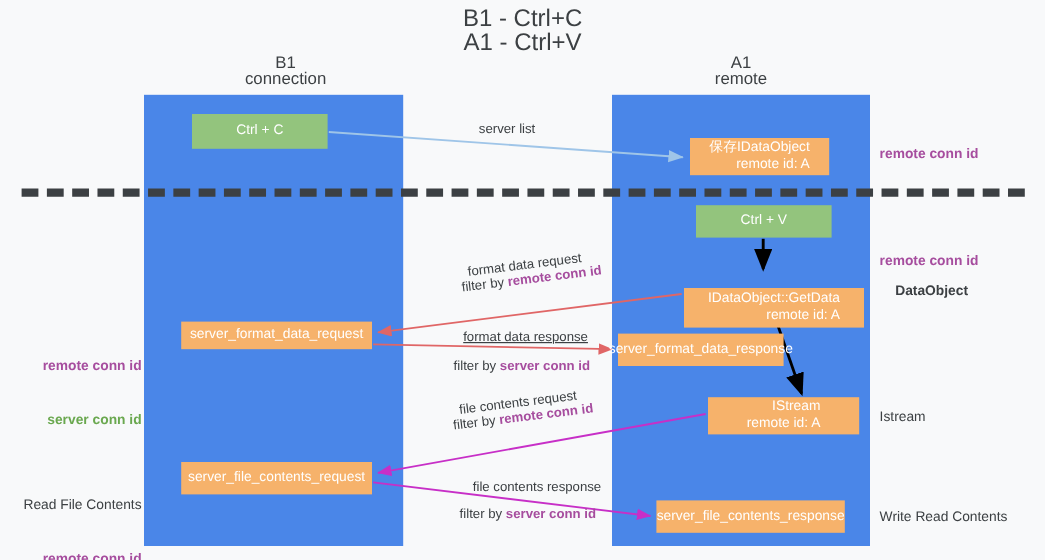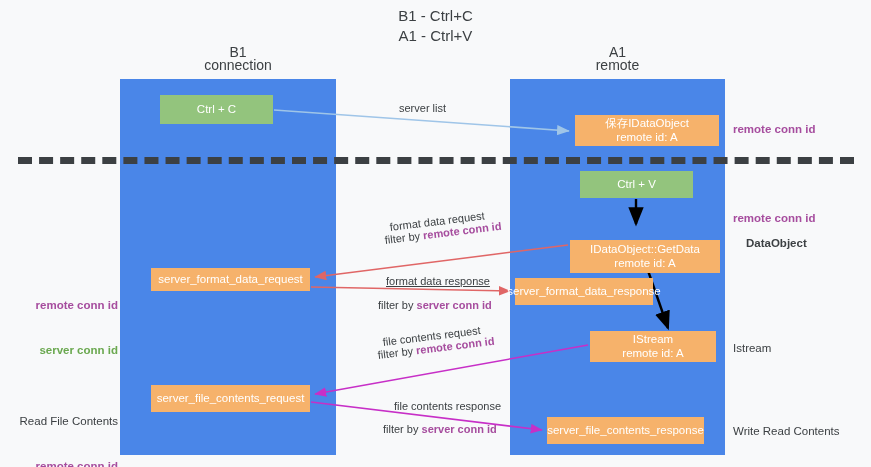--- a/index.html
+++ b/index.html
@@ -10,21 +10,21 @@
     overflow:hidden;
     position:relative;
   }
   #stage{position:absolute;left:0;top:0;width:871px;height:467px;}
   .abs{position:absolute;}
 
   
   #title{
     left:0;top:6px;width:871px;
     text-align:center;
-    font-size:15px;color:#3c4043;line-height:20px;
+    font-size:20px;color:#3c4043;line-height:20px;
     white-space:pre;
   }
 
   
   .col-head{
     text-align:center;font-size:14px;color:#3c4043;line-height:13px;
     white-space:pre;
   }
   #head-b1{left:140px;top:46px;width:196px;}
   #head-a1{left:510px;top:46px;width:215px;}
@@ -36,32 +36,32 @@
 
   
   #divider{
     left:18px;top:157px;width:836px;height:0;
     border-top:7px dashed #3c4043;
   }
 
   
   .node{
     display:flex;align-items:center;justify-content:center;
-    text-align:center;color:#ffffff;
+    text-align:right;color:#ffffff;
     font-size:11.5px;line-height:13.5px;
     white-space:pre;
     box-sizing:border-box;
     padding:2px 4px;
   }
   .green{background:#93c47d;}
   .orange{background:#f6b26b;}
 
   #n-ctrlc   {left:160px;top:95px; width:113px;height:29px;}
   #n-ctrlv   {left:580px;top:171px;width:113px;height:27px;}
-  #n-idoobj  {left:575px;top:115px;width:144px;height:31px;}
+  #n-idoobj  {left:575px;top:115px;width:116px;height:31px;}
   #n-getdata {left:570px;top:240px;width:150px;height:33px;}
   #n-sfdreq  {left:151px;top:268px;width:159px;height:23px;}
   #n-sfdresp {left:515px;top:278px;width:138px;height:27px;}
   #n-istream {left:590px;top:331px;width:126px;height:31px;}
   #n-sfcreq  {left:151px;top:385px;width:159px;height:27px;}
   #n-sfcresp {left:547px;top:417px;width:157px;height:27px;}
 
   
   .side{font-size:11.5px;line-height:15px;color:#3c4043;white-space:pre;}
   .purple{color:#a64d9e;font-weight:bold;}

